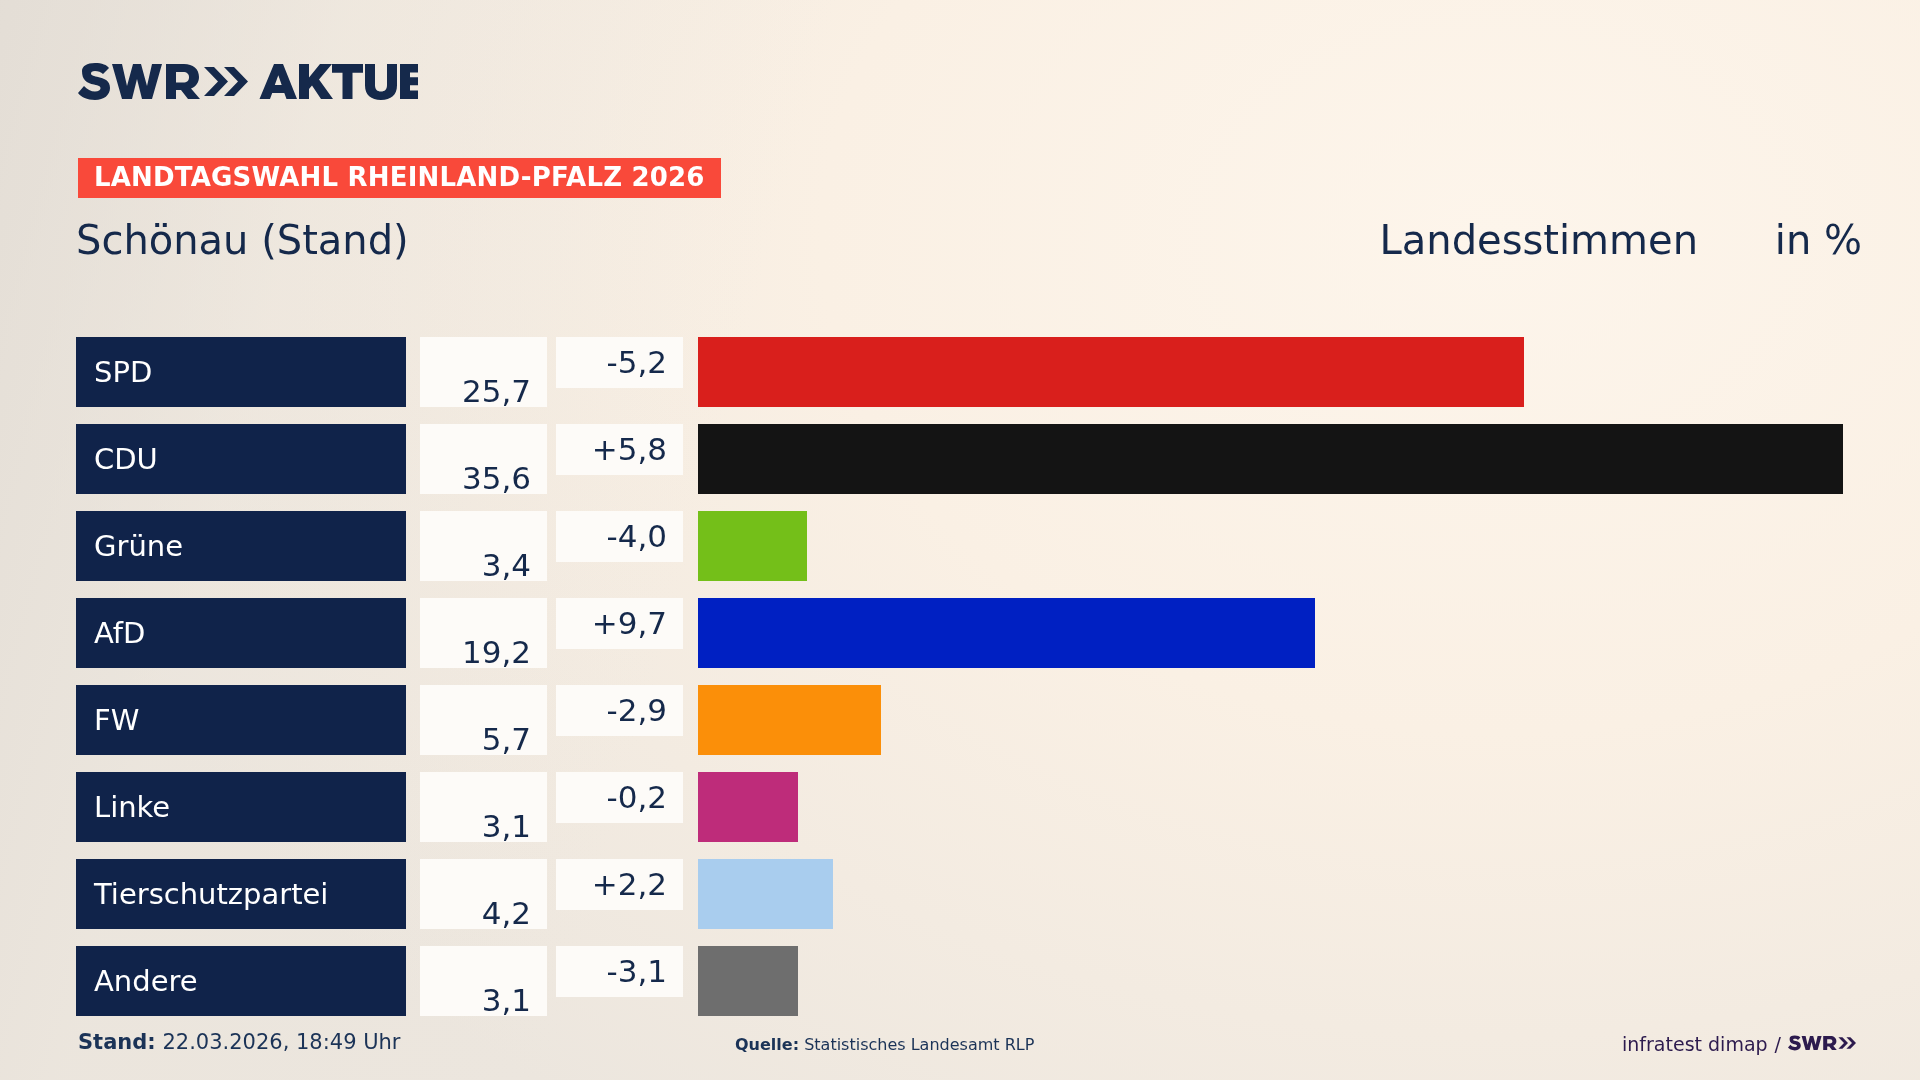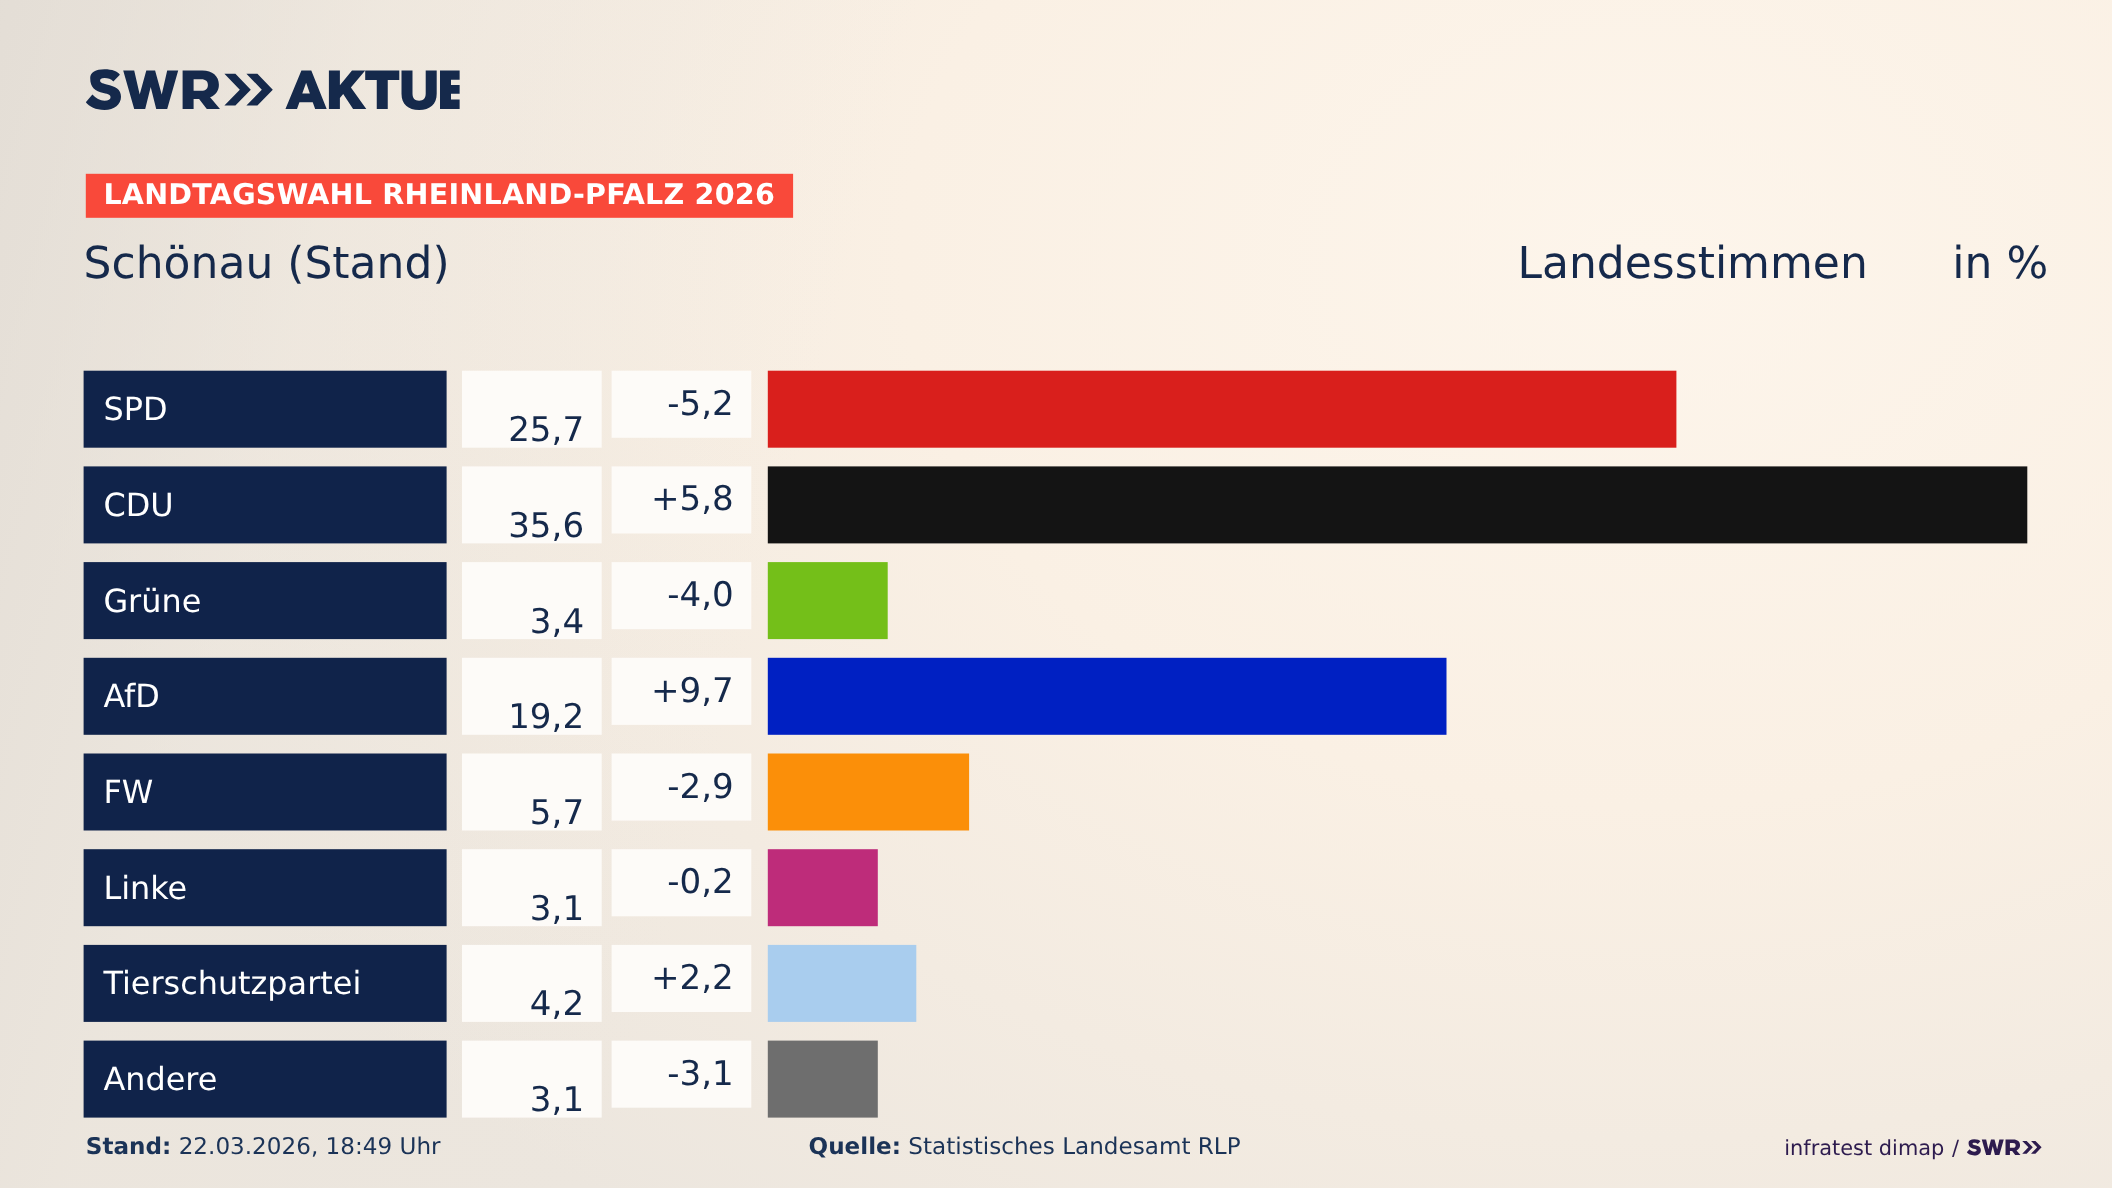--- a/index.html
+++ b/index.html
@@ -130,21 +130,21 @@
     background: #fdfbf8;
     display: flex;
     align-items: flex-end;
     justify-content: flex-end;
   }
   .chg-cell {
     position: absolute;
     left: 556px;
     top: 0;
     width: 127px;
-    height: 61px;
+    height: 51px;
     background: #fdfbf8;
     display: flex;
     align-items: center;
     justify-content: flex-end;
   }
   .num {
     color: #15294b;
     font-size: 31px;
     padding-right: 16px;
     line-height: 1;
@@ -165,21 +165,21 @@
     font-size: 21px;
     color: #1b3357;
     white-space: nowrap;
     line-height: 1;
   }
   #footer-left b, #footer-mid b { font-weight: bold; }
   #footer-mid {
     position: absolute;
     left: 735px;
     bottom: 27px;
-    font-size: 21px;
+    font-size: 16px;
     color: #1b3357;
     white-space: nowrap;
     line-height: 1;
   }
   #footer-right {
     position: absolute;
     right: 56px;
     bottom: 24px;
     font-size: 19px;
     color: #2d1b4e;

